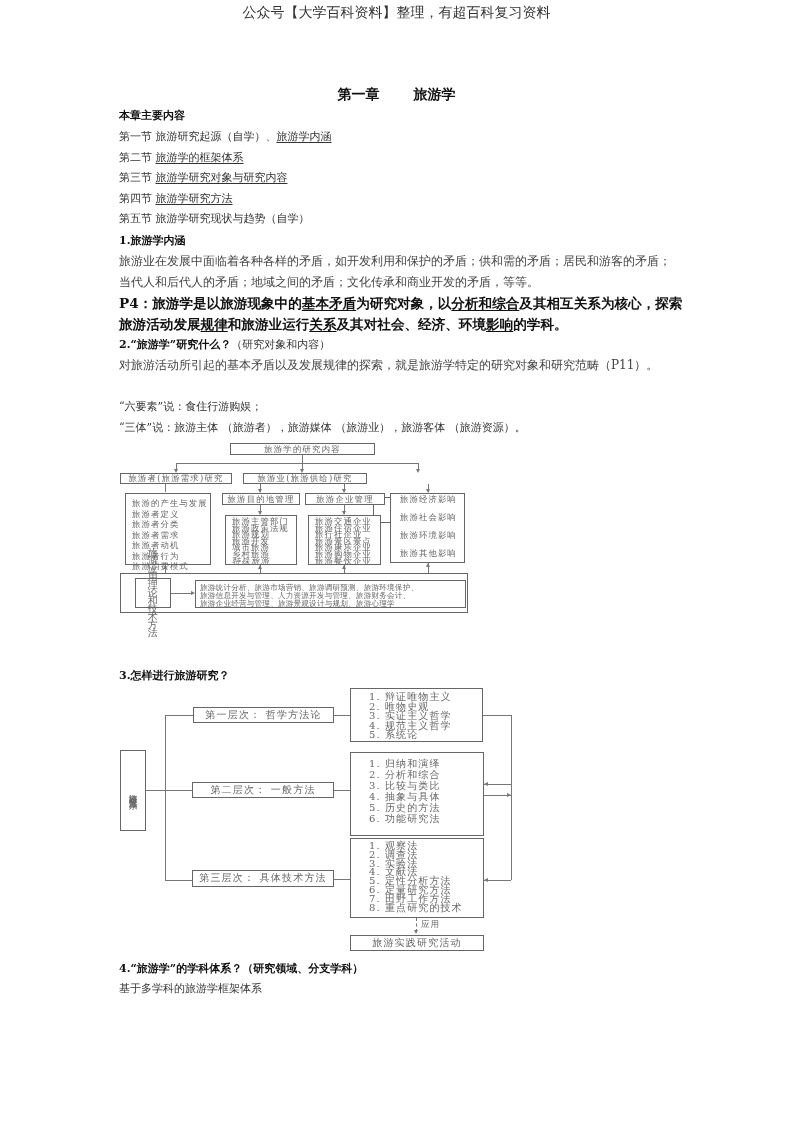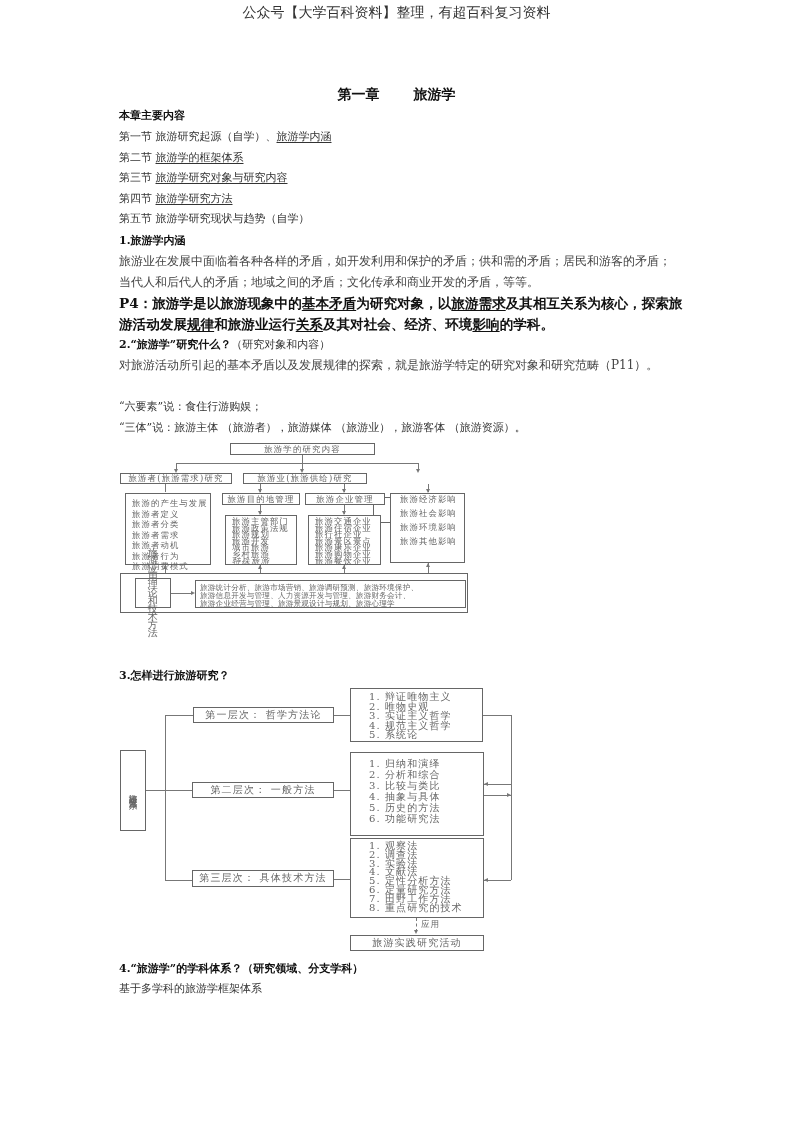--- a/index.html
+++ b/index.html
@@ -52,21 +52,21 @@
 <div class="abs line" style="top:189px;">
   <span>第四节</span>&nbsp;<span class="u">旅游学研究方法</span>
 </div>
 <div class="abs line" style="top:209px;">
   <span>第五节</span>&nbsp;<span>旅游学研究现状与趋势（自学）</span>
 </div>
 
 <div class="abs line bold" style="top:231px;">1.旅游学内涵</div>
 <div class="abs para" style="top:251px;">旅游业在发展中面临着各种各样的矛盾，如开发利用和保护的矛盾；供和需的矛盾；居民和游客的矛盾；当代人和后代人的矛盾；地域之间的矛盾；文化传承和商业开发的矛盾，等等。</div>
 <div class="abs p4" style="top:293px;">
-  <span>P4：旅游学是以旅游现象中的</span><span class="u">基本矛盾</span><span>为研究对象，以</span><span class="u">旅游需求</span><span>及其相互关系为核心，探索旅游活动发展</span><span class="u">规律</span><span>和旅游业运行</span><span class="u">关系</span><span>及其对社会、经济、环境</span><span class="u">影响</span><span>的学科。</span>
+  <span>P4：旅游学是以旅游现象中的</span><span class="u">基本矛盾</span><span>为研究对象，以</span><span class="u">分析和综合</span><span>及其相互关系为核心，探索旅游活动发展</span><span class="u">规律</span><span>和旅游业运行</span><span class="u">关系</span><span>及其对社会、经济、环境</span><span class="u">影响</span><span>的学科。</span>
 </div>
 
 <div class="abs line" style="top:335px;">
   <span class="bold">2.“旅游学”研究什么？</span><span>（研究对象和内容）</span>
 </div>
 <div class="abs para" style="top:355px; width:560px;">对旅游活动所引起的基本矛盾以及发展规律的探索，就是旅游学特定的研究对象和研究范畴（P11）。</div>
 <div class="abs line" style="top:397px;">“六要素”说：食住行游购娱；</div>
 <div class="abs line" style="top:418px;">“三体”说：旅游主体 （旅游者），旅游媒体 （旅游业），旅游客体 （旅游资源）。</div>
 
 <div>
@@ -97,21 +97,21 @@
       <div>旅游者定义</div>
       <div>旅游者分类</div>
       <div>旅游者需求</div>
       <div>旅游者动机</div>
       <div>旅游者行为</div>
       <div>旅游消费模式</div>
       <div>旅游活动特征</div>
   </div>
   <div class="box center" style="left:222px; top:493px; width:78px; height:12px;">旅游目的地管理</div>
   <div class="box center" style="left:305px; top:493px; width:80px; height:12px;">旅游企业管理</div>
-  <div class="box list" style="left:390px; top:493px; width:75px; height:70px; display:flex; flex-direction:column; justify-content:flex-start; padding:0 0 0 9px;">
+  <div class="box list" style="left:390px; top:493px; width:75px; height:70px; display:flex; flex-direction:column; justify-content:space-between; padding:0 0 0 9px;">
     <div style="height:14px;">旅游经济影响</div>
       <div style="height:14px;">旅游社会影响</div>
       <div style="height:14px;">旅游环境影响</div>
       <div style="height:14px;">旅游其他影响</div>
   </div>
 
   <div class="vl" style="left:260px; top:505px; height:9px;"></div>
   <div class="vl" style="left:344px; top:505px; height:9px;"></div>
   <div class="arrow-dn" style="left:257.5px; top:511px;"></div>
   <div class="arrow-dn" style="left:341.5px; top:511px;"></div>

